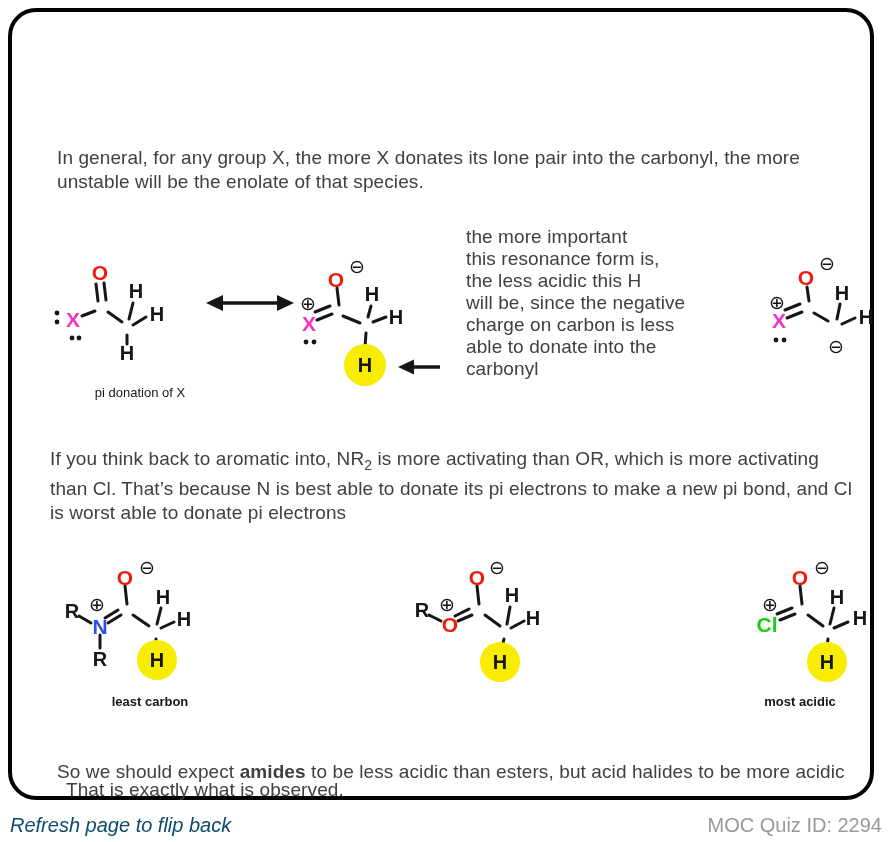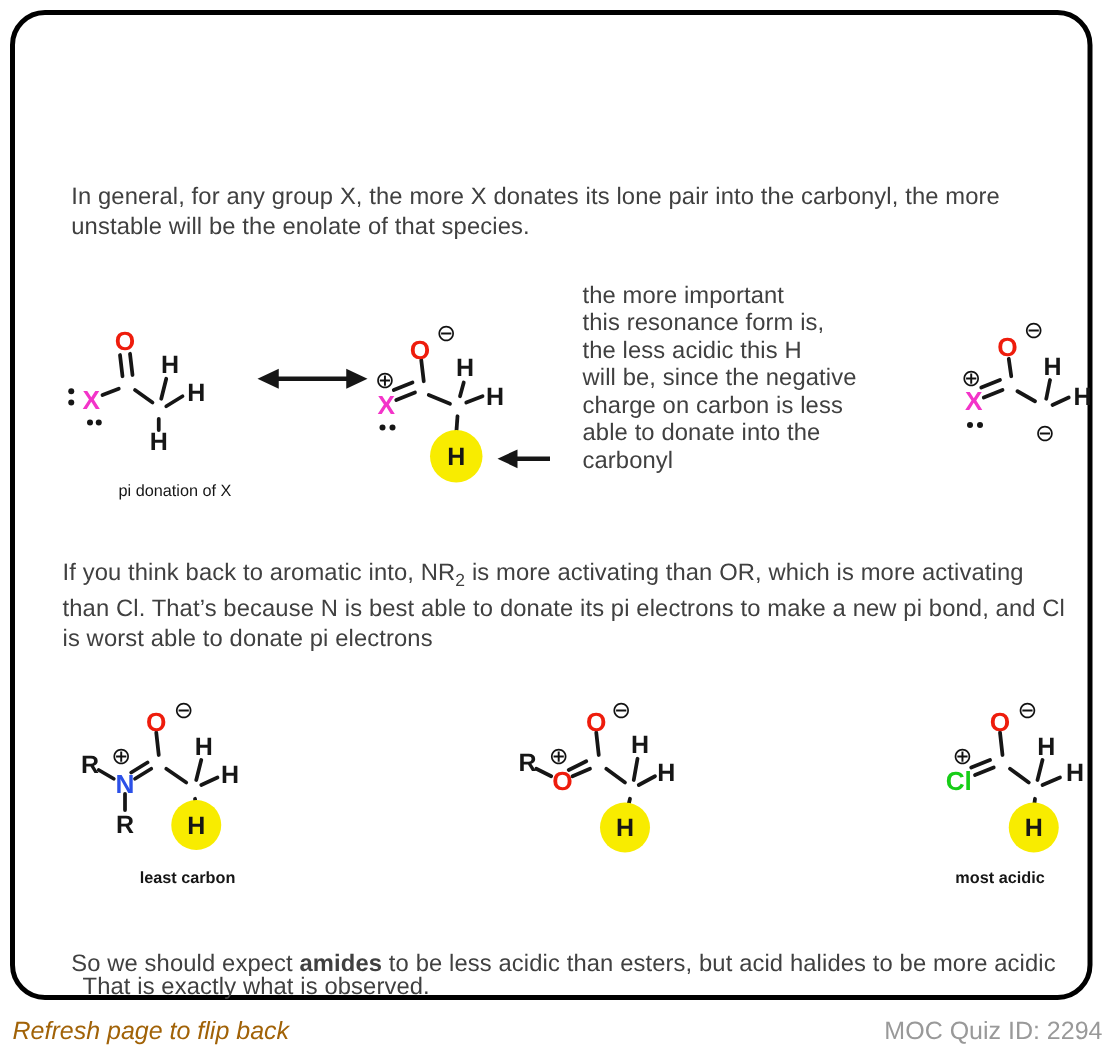--- a/index.html
+++ b/index.html
@@ -22,21 +22,21 @@
   .caption.bold{font-weight:bold;}
   .struct{position:absolute;overflow:visible;}
   .bond{stroke:#161616;stroke-width:3;stroke-linecap:round;fill:none;}
   .atom{font:bold 21px "Liberation Sans",sans-serif;}
   .h{font:bold 20px "Liberation Sans",sans-serif;fill:#161616;}
   .r{font:bold 20px "Liberation Sans",sans-serif;fill:#161616;}
   .charge{font:19px "DejaVu Sans",sans-serif;fill:#111;}
   text{text-anchor:middle;}
   .lp{fill:#161616;}
   .footer-left{
-    position:absolute;left:10px;top:814px;font-size:20px;font-style:italic;color:#a16207;
+    position:absolute;left:10px;top:814px;font-size:20px;font-style:italic;color:#0c4a6e;
   }
   .footer-right{
     position:absolute;right:8px;top:814px;font-size:20px;color:#999999;text-align:right;margin-left:16px;
   }
 </style>
 </head>
 <body>
 
 <div class="card"></div>
 

